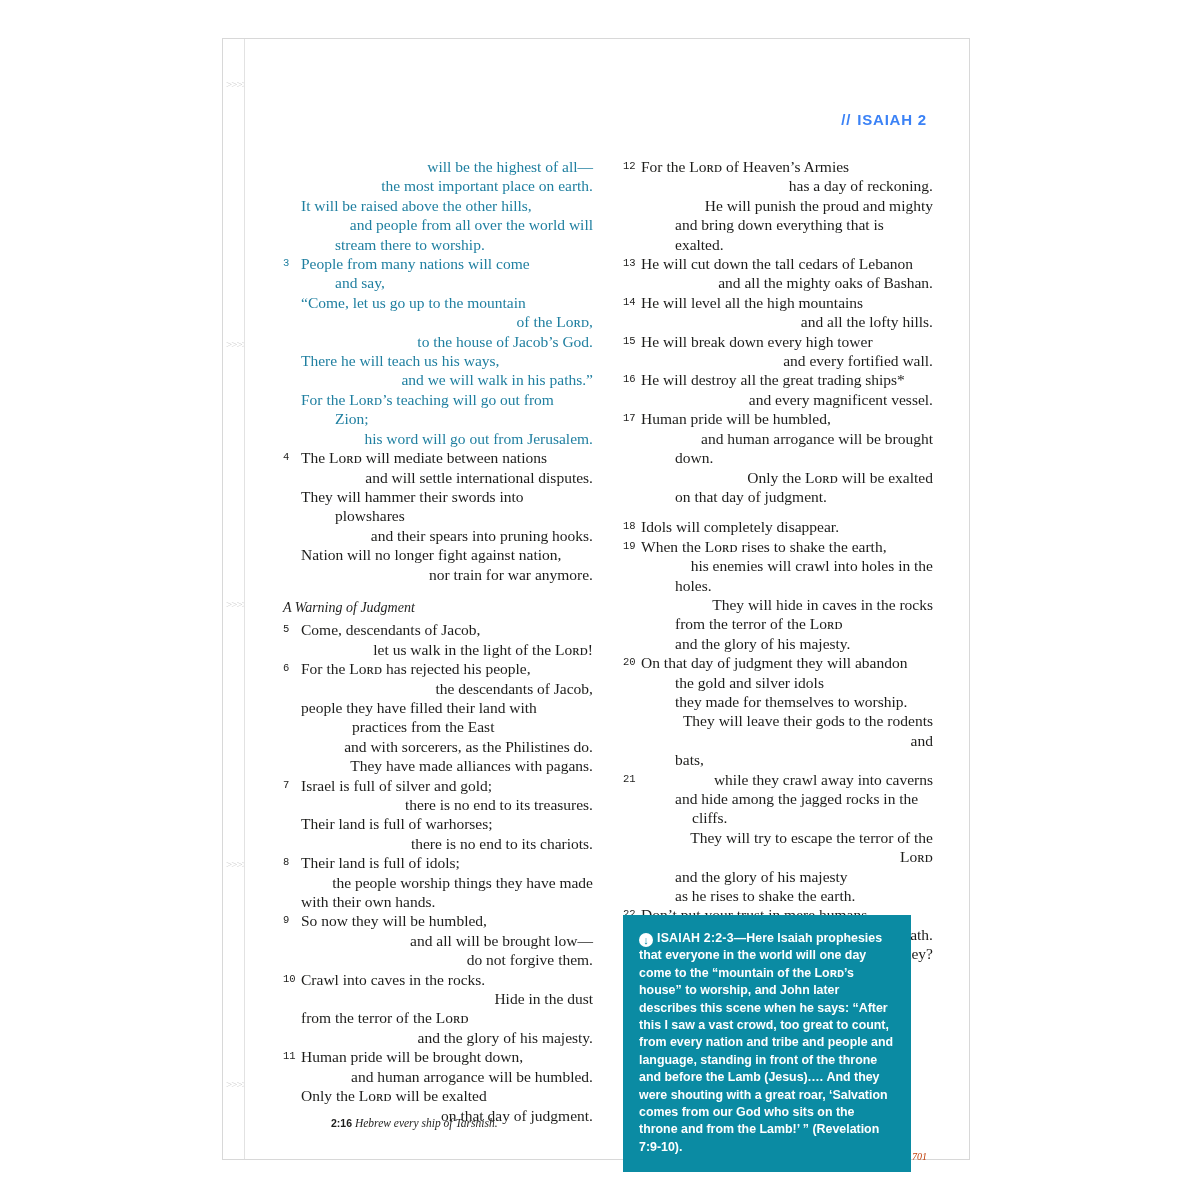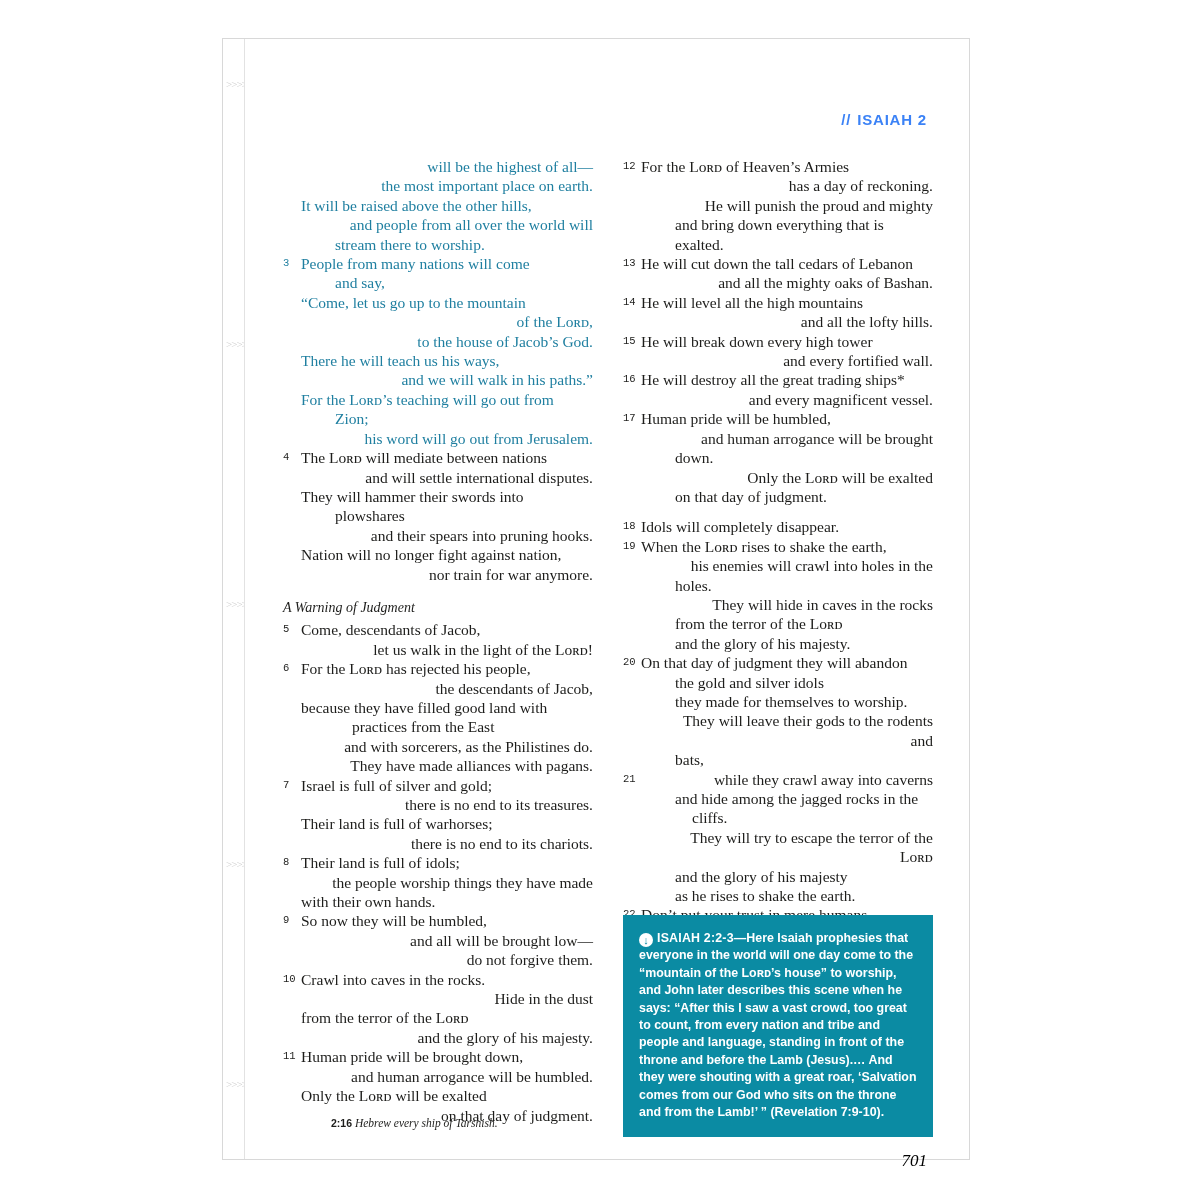--- a/index.html
+++ b/index.html
@@ -112,21 +112,21 @@
     margin: 14px 0 3px 0;
   }
 
   .gap { height: 11px; }
 
   
   #notebox {
     position: absolute;
     left: 340px;
     top: 820px;
-    width: 310px;
+    width: 288px;
     background: #0b8ba3;
     color: #ffffff;
     box-sizing: border-box;
     padding: 15px 16px 16px 16px;
     font-family: "Liberation Sans", sans-serif;
     font-size: 12.4px;
     line-height: 17.4px;
     font-weight: bold;
   }
   #notebox .nb-icon {
@@ -158,22 +158,22 @@
   }
   #footnote .fn-ref { font-weight: bold; }
   #footnote .fn-text { font-style: italic; font-family: "Liberation Serif", serif; font-size: 11.5px; }
 
   
   #folio {
     position: absolute;
     right: 6px;
     top: 1056px;
     font-style: italic;
-    font-size: 17px;
-    color: #000000;
+    font-size: 10px;
+    color: #c2410c;
   }
 </style>
 </head>
 <body>
 
 <div id="page">
 
   <div id="binding">
     <div class="stitch" style="top:40px;">&gt;&gt;&gt;&gt;</div>
     <div class="stitch" style="top:300px;">&gt;&gt;&gt;&gt;</div>
@@ -227,21 +227,21 @@
       <div id="left-verses2">
           <div class="verse">
             <sup class="vn">5</sup>
             <span class="ln i0">Come, descendants of Jacob,</span>
             <span class="ln i1">let us walk in the light of the Lᴏʀᴅ!</span>
           </div>
           <div class="verse">
             <sup class="vn">6</sup>
             <span class="ln i0">For the Lᴏʀᴅ has rejected his people,</span>
             <span class="ln i1">the descendants of Jacob,</span>
-            <span class="ln i0">because they have filled good land with</span>
+            <span class="ln i0">people they have filled their land with</span>
             <span class="ln i3">practices from the East</span>
             <span class="ln i1">and with sorcerers, as the Philistines do.</span>
             <span class="ln i1">They have made alliances with pagans.</span>
           </div>
           <div class="verse">
             <sup class="vn">7</sup>
             <span class="ln i0">Israel is full of silver and gold;</span>
             <span class="ln i1">there is no end to its treasures.</span>
             <span class="ln i0">Their land is full of warhorses;</span>
             <span class="ln i1">there is no end to its chariots.</span>

